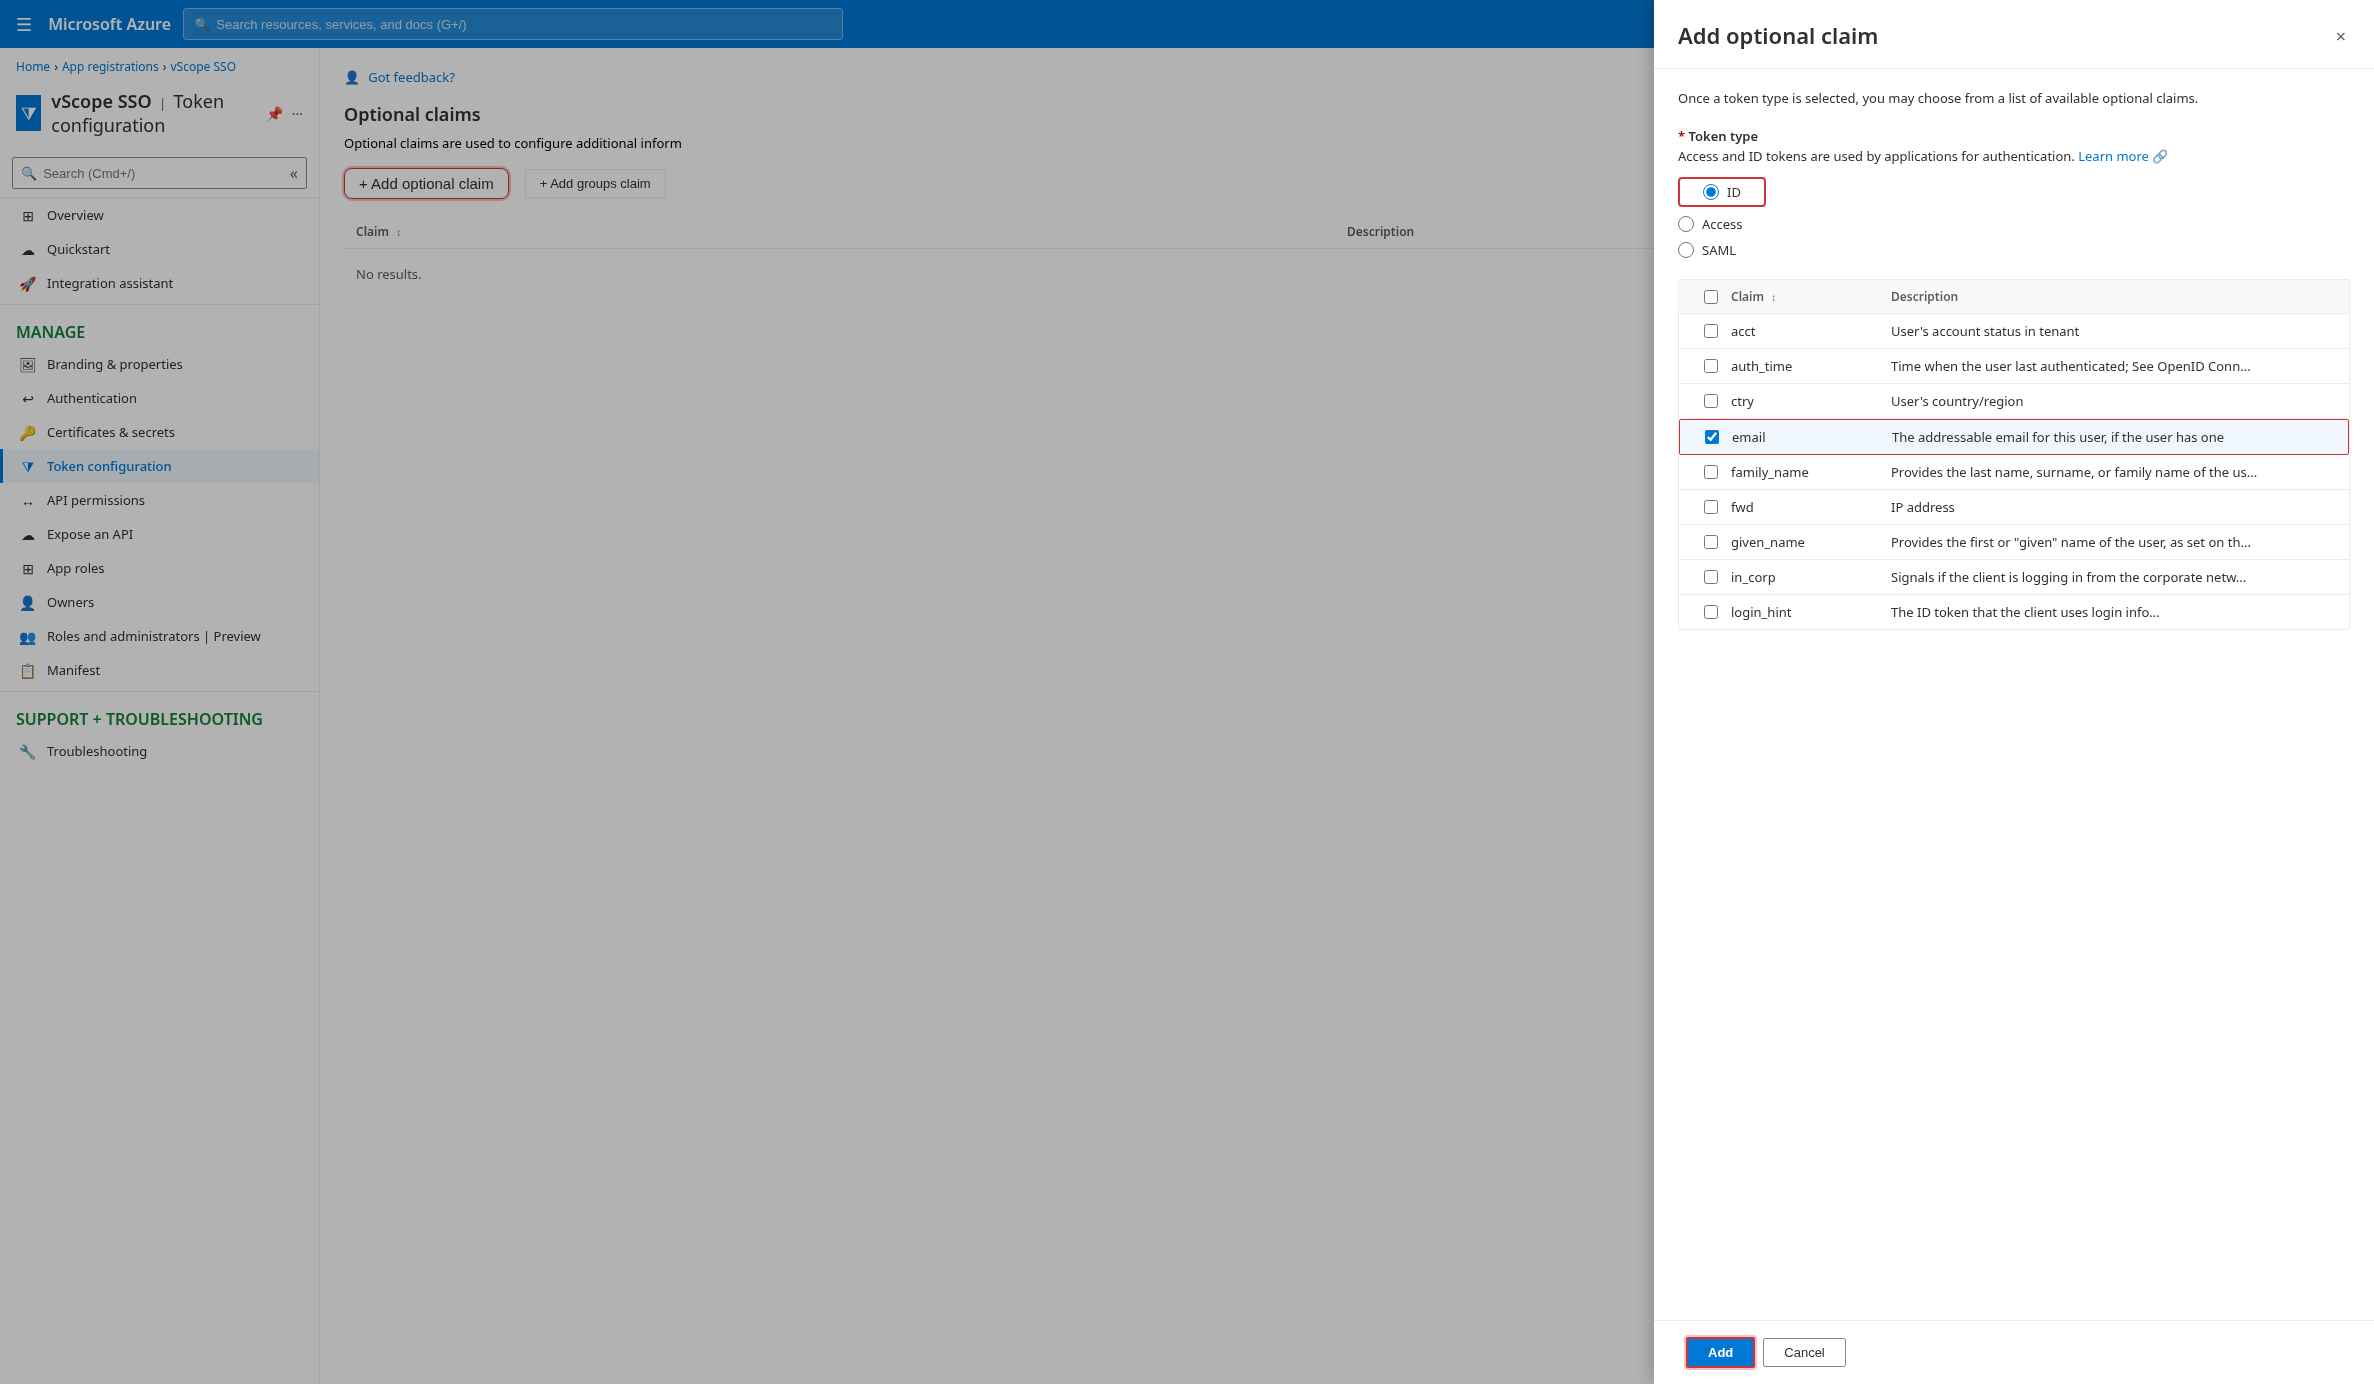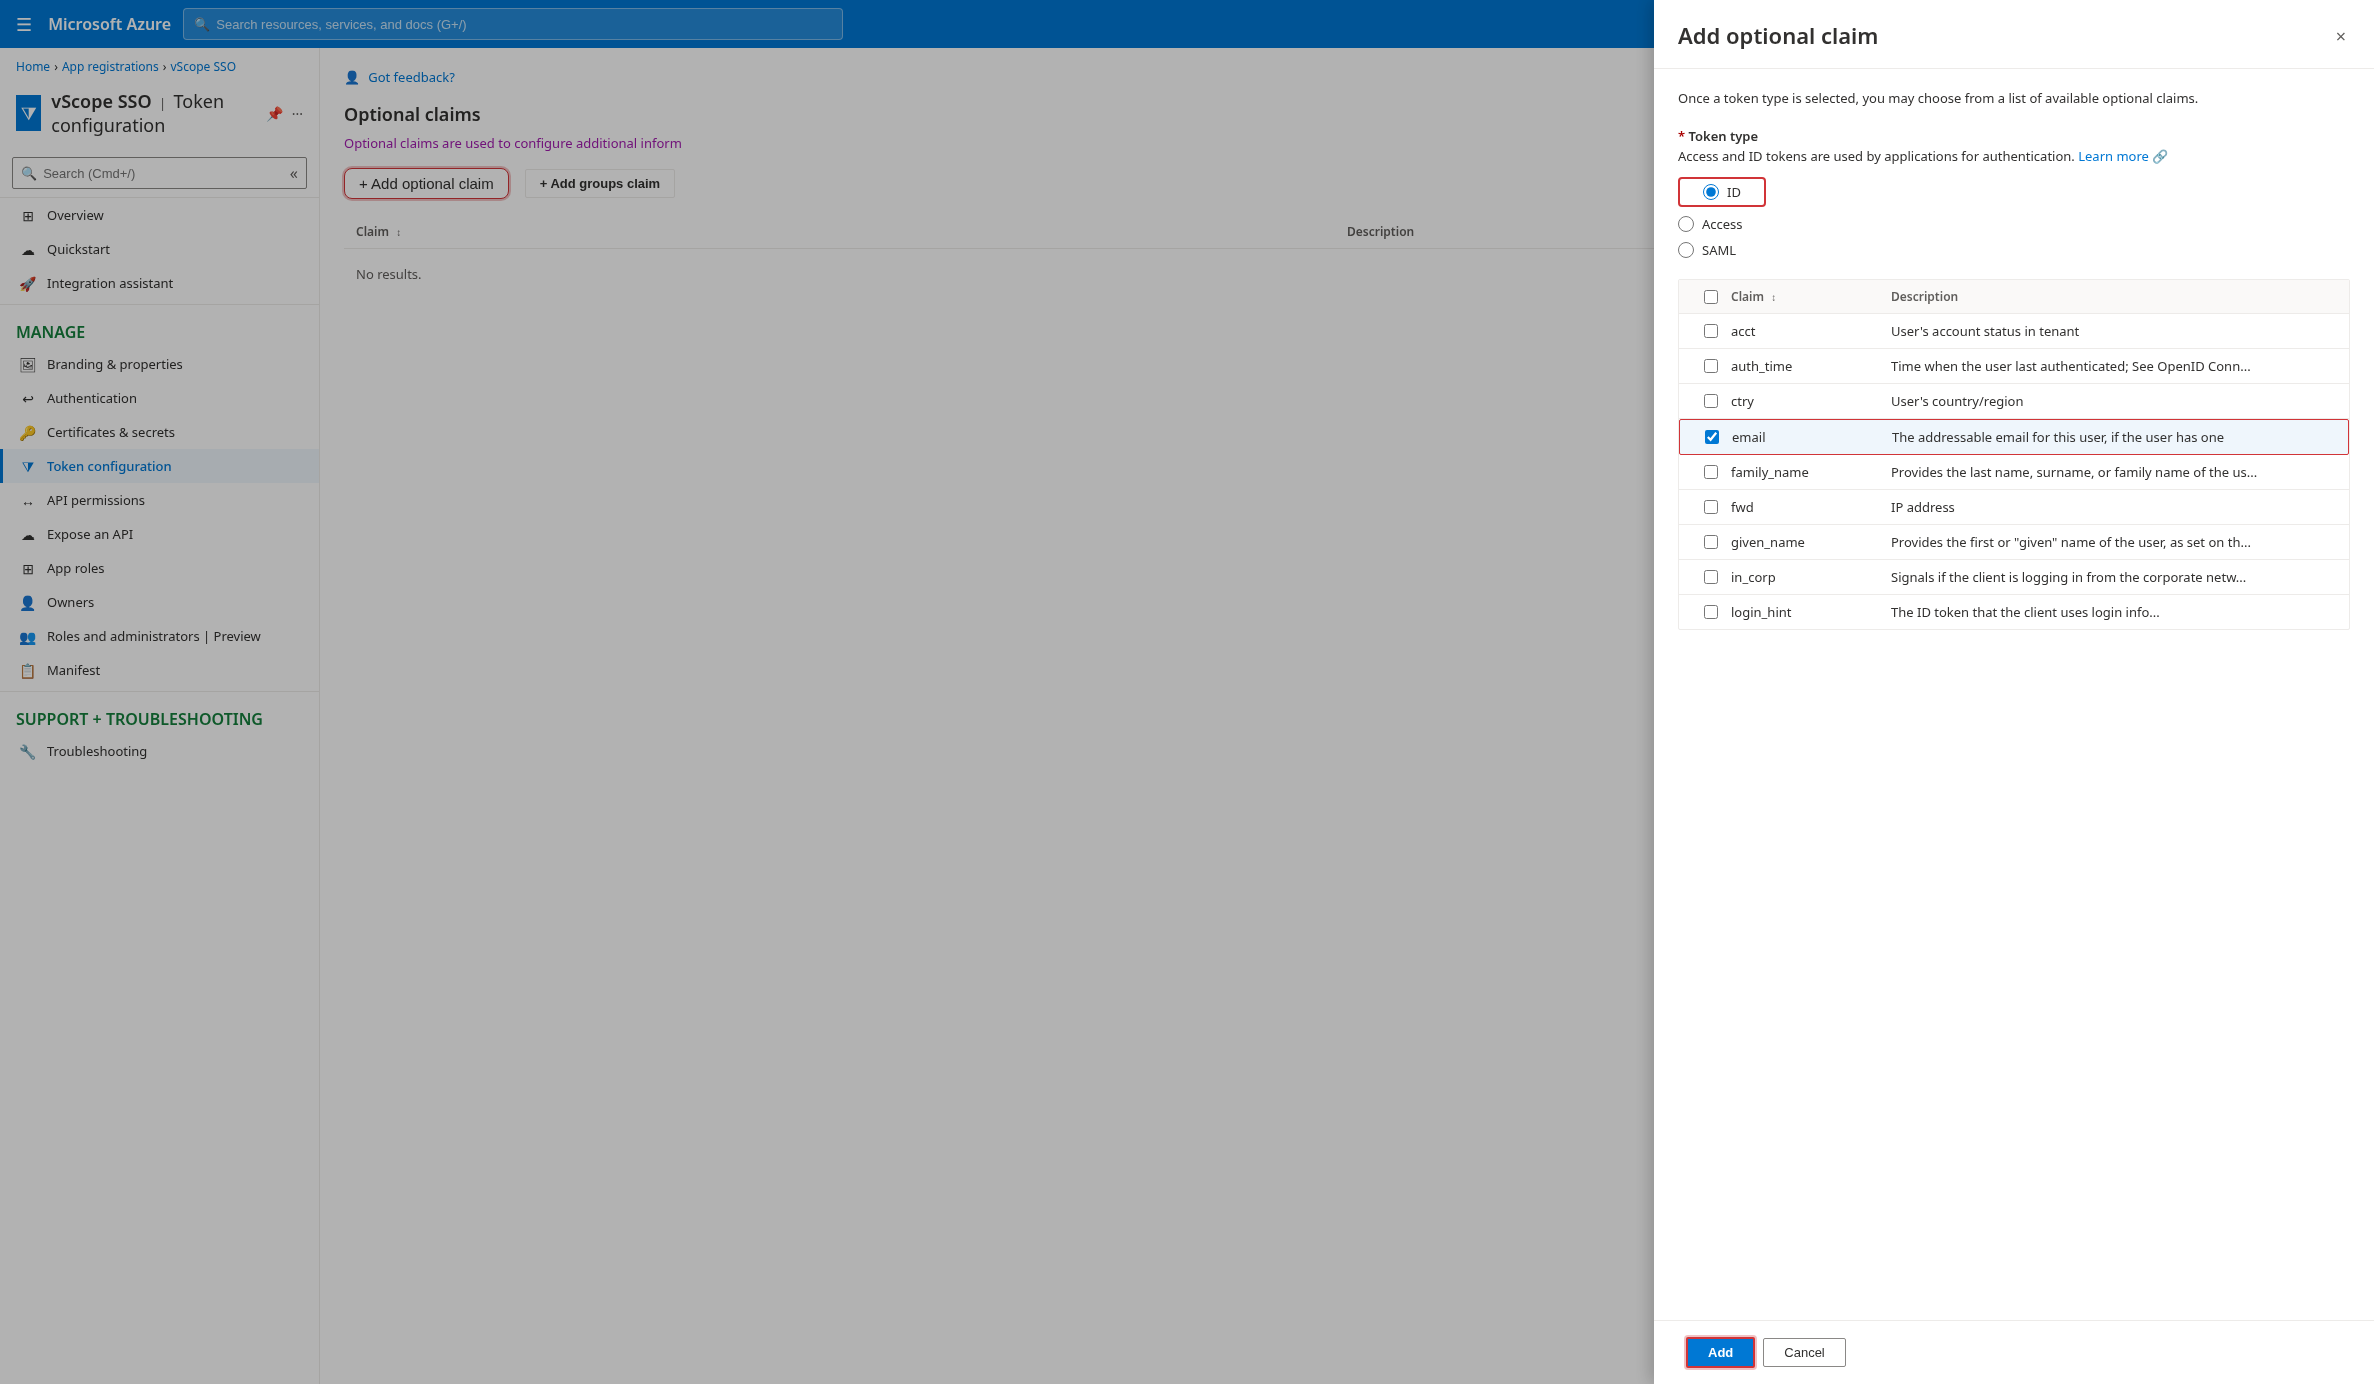--- a/index.html
+++ b/index.html
@@ -172,21 +172,21 @@
     .feedback-bar {
       display: flex;
       align-items: center;
       gap: 8px;
       margin-bottom: 16px;
       color: #0078d4;
       font-size: 13px;
       cursor: pointer;
     }
     .section-title { font-size: 18px; font-weight: 600; margin-bottom: 8px; }
-    .section-desc { font-size: 13px; color: #a21caf; margin-bottom: 16px; }
+    .section-desc { font-size: 13px; color: #000000; margin-bottom: 16px; }
 
     .btn-add-claim {
       display: inline-flex;
       align-items: center;
       gap: 6px;
       border: 1px solid #d13438;
       color: #323130;
       background: white;
       padding: 6px 14px;
       border-radius: 8px;
@@ -199,21 +199,20 @@
       align-items: center;
       gap: 6px;
       border: 1px solid #edebe9;
       color: #323130;
       background: white;
       padding: 6px 14px;
       border-radius: 2px;
       cursor: pointer;
       font-size: 13px;
       margin-left: 8px;
-      font-weight: bold;
     }
 
     .claims-toolbar { display: flex; align-items: center; margin-bottom: 16px; gap: 8px; }
     .table-header {
       display: grid;
       grid-template-columns: 1fr 1fr;
       padding: 8px 12px;
       border-bottom: 1px solid #edebe9;
       font-size: 12px;
       font-weight: 600;

